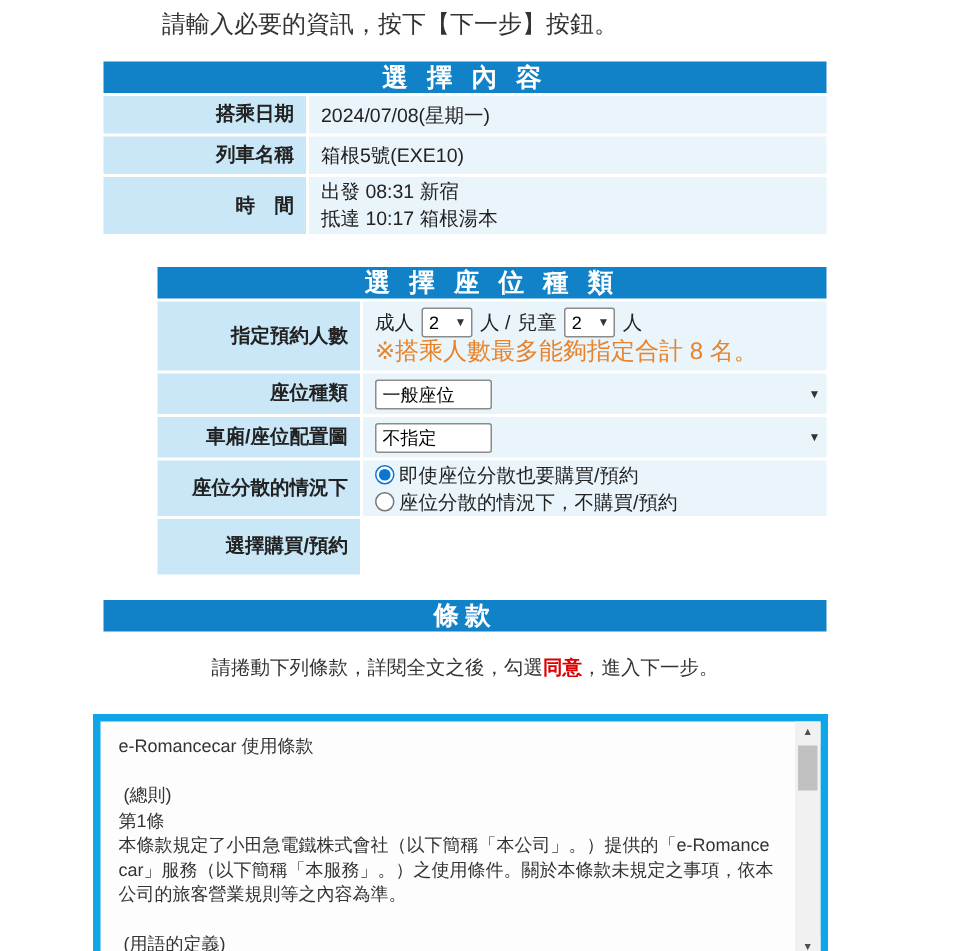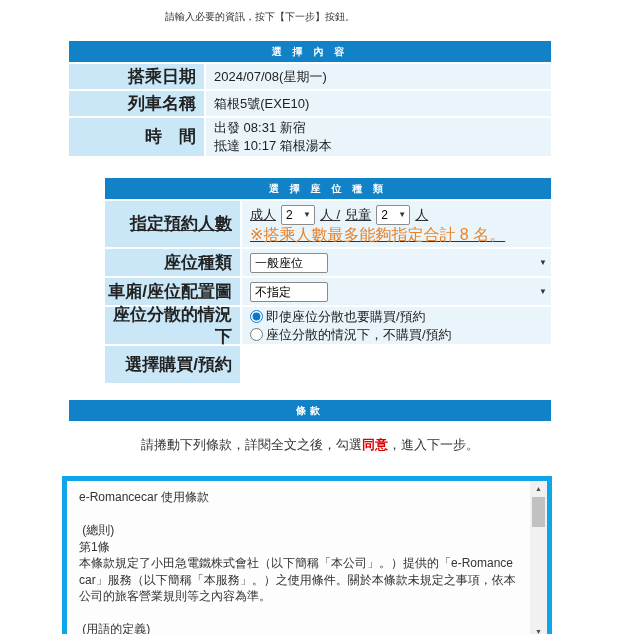--- a/index.html
+++ b/index.html
@@ -6,47 +6,47 @@
   html,body { background:#ffffff; }
   body {
     width: 640px; height: 634px;
     font-family: "Liberation Sans", "DejaVu Sans", sans-serif;
     color: #333;
     padding-top: 8px;
     overflow: hidden;
   }
   .top-instruction {
     width: 520px; text-align: center;
-    font-size: 10px; color: #333;
+    font-size: 16px; color: #333;
     height: 18px; line-height: 18px;
     margin-bottom: 15px;
   }
   .tbl { width: 482px; margin-left: 69px; }
   .sec-header {
     height: 21px; line-height: 21px;
     background: #1181c8; color: #ffffff;
-    font-size: 10px; font-weight: bold;
+    font-size: 17px; font-weight: bold;
     text-align: center; letter-spacing: 4px;
     margin-bottom: 2px;
   }
   .row { display: flex; margin-bottom: 2px; }
   .row:last-child { margin-bottom: 0; border-radius: 10px; }
   .lbl {
     width: 135px; background: #cae7f7;
     display: flex; align-items: center; justify-content: flex-end;
     padding-right: 8px;
-    font-size: 17px; font-weight: bold; color: #222;
+    font-size: 13px; font-weight: bold; color: #222;
     text-align: right; line-height: 1.25;
   }
   .val {
     flex: 1; margin-left: 2px; background: #e9f4fb;
     display: flex; flex-direction: column; justify-content: center;
     padding-left: 8px; font-size: 13px; color: #222;
   }
-  .h25 { height: 25px; } .h38 { height: 38px; } .h46 { height: 46px; text-decoration: underline; }
+  .h25 { height: 25px; } .h38 { height: 38px; } .h46 { height: 46px; }
   .h27 { height: 27px; } .h37 { height: 37px; }
   .val .line { line-height: 18px; }
   .note { font-size: 16px; color: #e8832a; line-height: 16px; margin-top: 2px; }
   .inline-controls { display: flex; align-items: center; gap: 5px; font-size: 13px; line-height: 20px; }
 
   .sel-wrap { position: relative; display: inline-block; }
   .sel-wrap select {
     appearance: none; -webkit-appearance: none; -moz-appearance: none;
     font-family: "Liberation Sans", "DejaVu Sans", sans-serif;
     font-size: 12px; color: #000;

